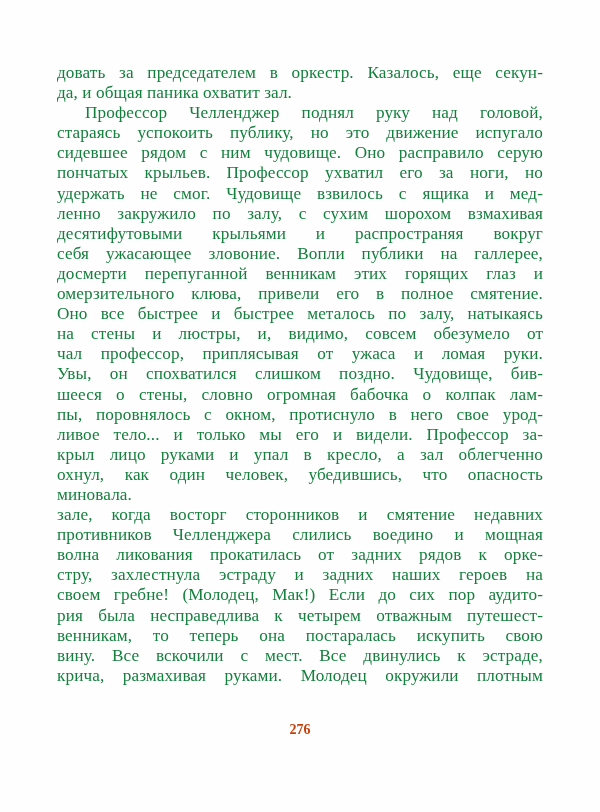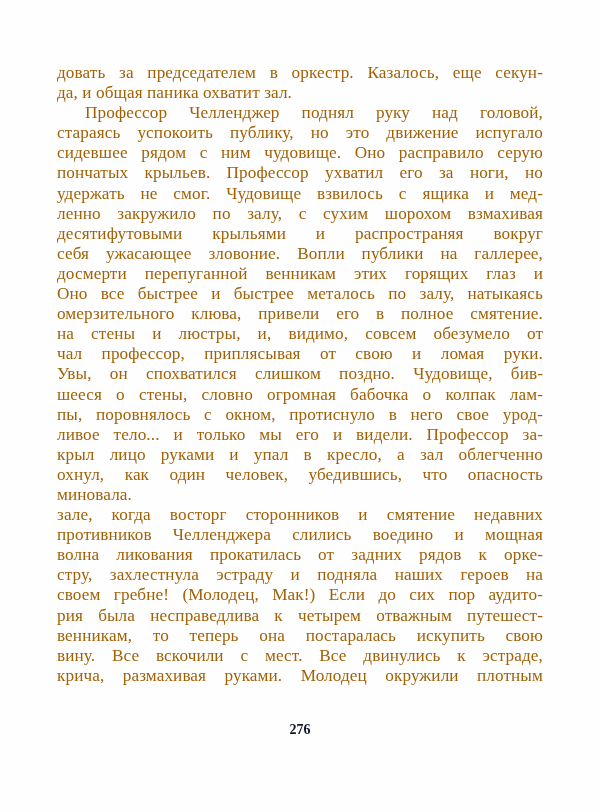--- a/index.html
+++ b/index.html
@@ -21,21 +21,21 @@
       background: #fefefe;
     }
     .text-block {
       position: absolute;
       left: 57px;
       top: 63px;
       width: 486px;
       font-family: "Liberation Serif", "DejaVu Serif", serif;
       font-size: 17.2px;
       line-height: 20.1px;
-      color: #a16207;
+      color: #15803d;
       letter-spacing: 0.1px;
     }
     .line {
       display: block;
       height: 20.1px;
       white-space: nowrap;
       text-align: justify;
       text-align-last: justify;
       overflow: visible;
     }
@@ -47,54 +47,54 @@
     }
     .page-number {
       position: absolute;
       left: 0;
       width: 600px;
       top: 722px;
       text-align: center;
       font-family: "Liberation Serif", "DejaVu Serif", serif;
       font-weight: bold;
       font-size: 14px;
-      color: #0f172a;
+      color: #c2410c;
     }
   </style>
 </head>
 <body>
 
 <div class="page">
   <div class="text-block" id="text-block">
       <span class="line">довать за председателем в оркестр. Казалось, еще секун-</span>
       <span class="line last">да, и общая паника охватит зал.</span>
       <span class="line indent">Профессор Челленджер поднял руку над головой,</span>
       <span class="line">стараясь успокоить публику, но это движение испугало</span>
       <span class="line">сидевшее рядом с ним чудовище. Оно расправило серую</span>
       <span class="line">пончатых крыльев. Профессор ухватил его за ноги, но</span>
       <span class="line">удержать не смог. Чудовище взвилось с ящика и мед-</span>
       <span class="line">ленно закружило по залу, с сухим шорохом взмахивая</span>
       <span class="line">десятифутовыми крыльями и распространяя вокруг</span>
       <span class="line">себя ужасающее зловоние. Вопли публики на галлерее,</span>
       <span class="line">досмерти перепуганной венникам этих горящих глаз и</span>
+      <span class="line">омерзительного клюва, привели его в полное смятение.</span>
       <span class="line">Оно все быстрее и быстрее металось по залу, натыкаясь</span>
-      <span class="line">омерзительного клюва, привели его в полное смятение.</span>
       <span class="line">на стены и люстры, и, видимо, совсем обезумело от</span>
-      <span class="line">чал профессор, приплясывая от свою и ломая руки.</span>
+      <span class="line">чал профессор, приплясывая от ужаса и ломая руки.</span>
       <span class="line">Увы, он спохватился слишком поздно. Чудовище, бив-</span>
       <span class="line">шееся о стены, словно огромная бабочка о колпак лам-</span>
       <span class="line">пы, поровнялось с окном, протиснуло в него свое урод-</span>
       <span class="line">ливое тело... и только мы его и видели. Профессор за-</span>
       <span class="line">крыл лицо руками и упал в кресло, а зал облегченно</span>
       <span class="line">охнул, как один человек, убедившись, что опасность</span>
       <span class="line last">миновала.</span>
       <span class="line">зале, когда восторг сторонников и смятение недавних</span>
       <span class="line">противников Челленджера слились воедино и мощная</span>
       <span class="line">волна ликования прокатилась от задних рядов к орке-</span>
-      <span class="line">стру, захлестнула эстраду и подняла наших героев на</span>
+      <span class="line">стру, захлестнула эстраду и задних наших героев на</span>
       <span class="line">своем гребне! (Молодец, Мак!) Если до сих пор аудито-</span>
       <span class="line">рия была несправедлива к четырем отважным путешест-</span>
       <span class="line">венникам, то теперь она постаралась искупить свою</span>
       <span class="line">вину. Все вскочили с мест. Все двинулись к эстраде,</span>
       <span class="line">крича, размахивая руками. Молодец окружили плотным</span>
     </div>
   <div class="page-number">276</div>
 </div>
 
 </body></html>

